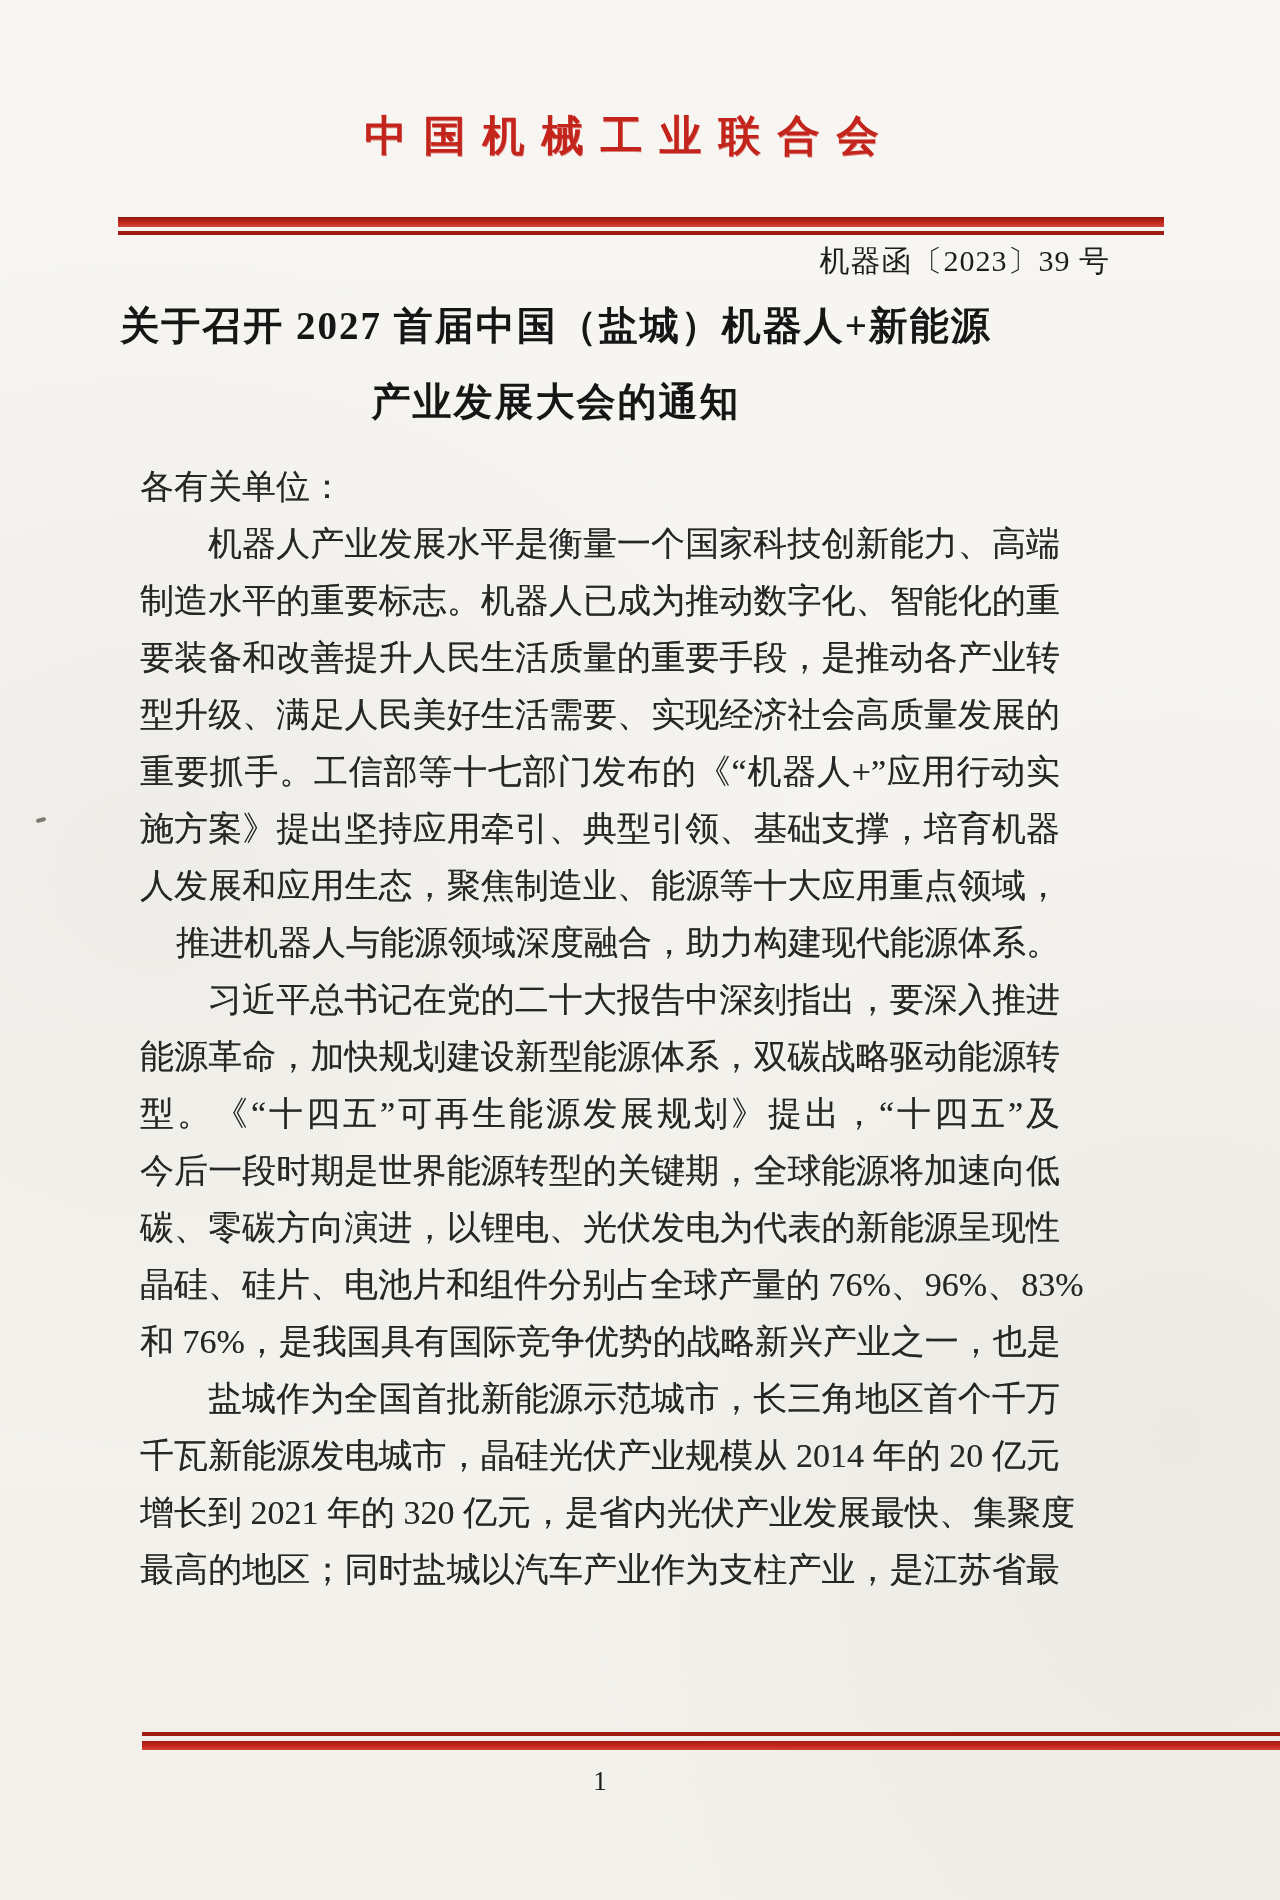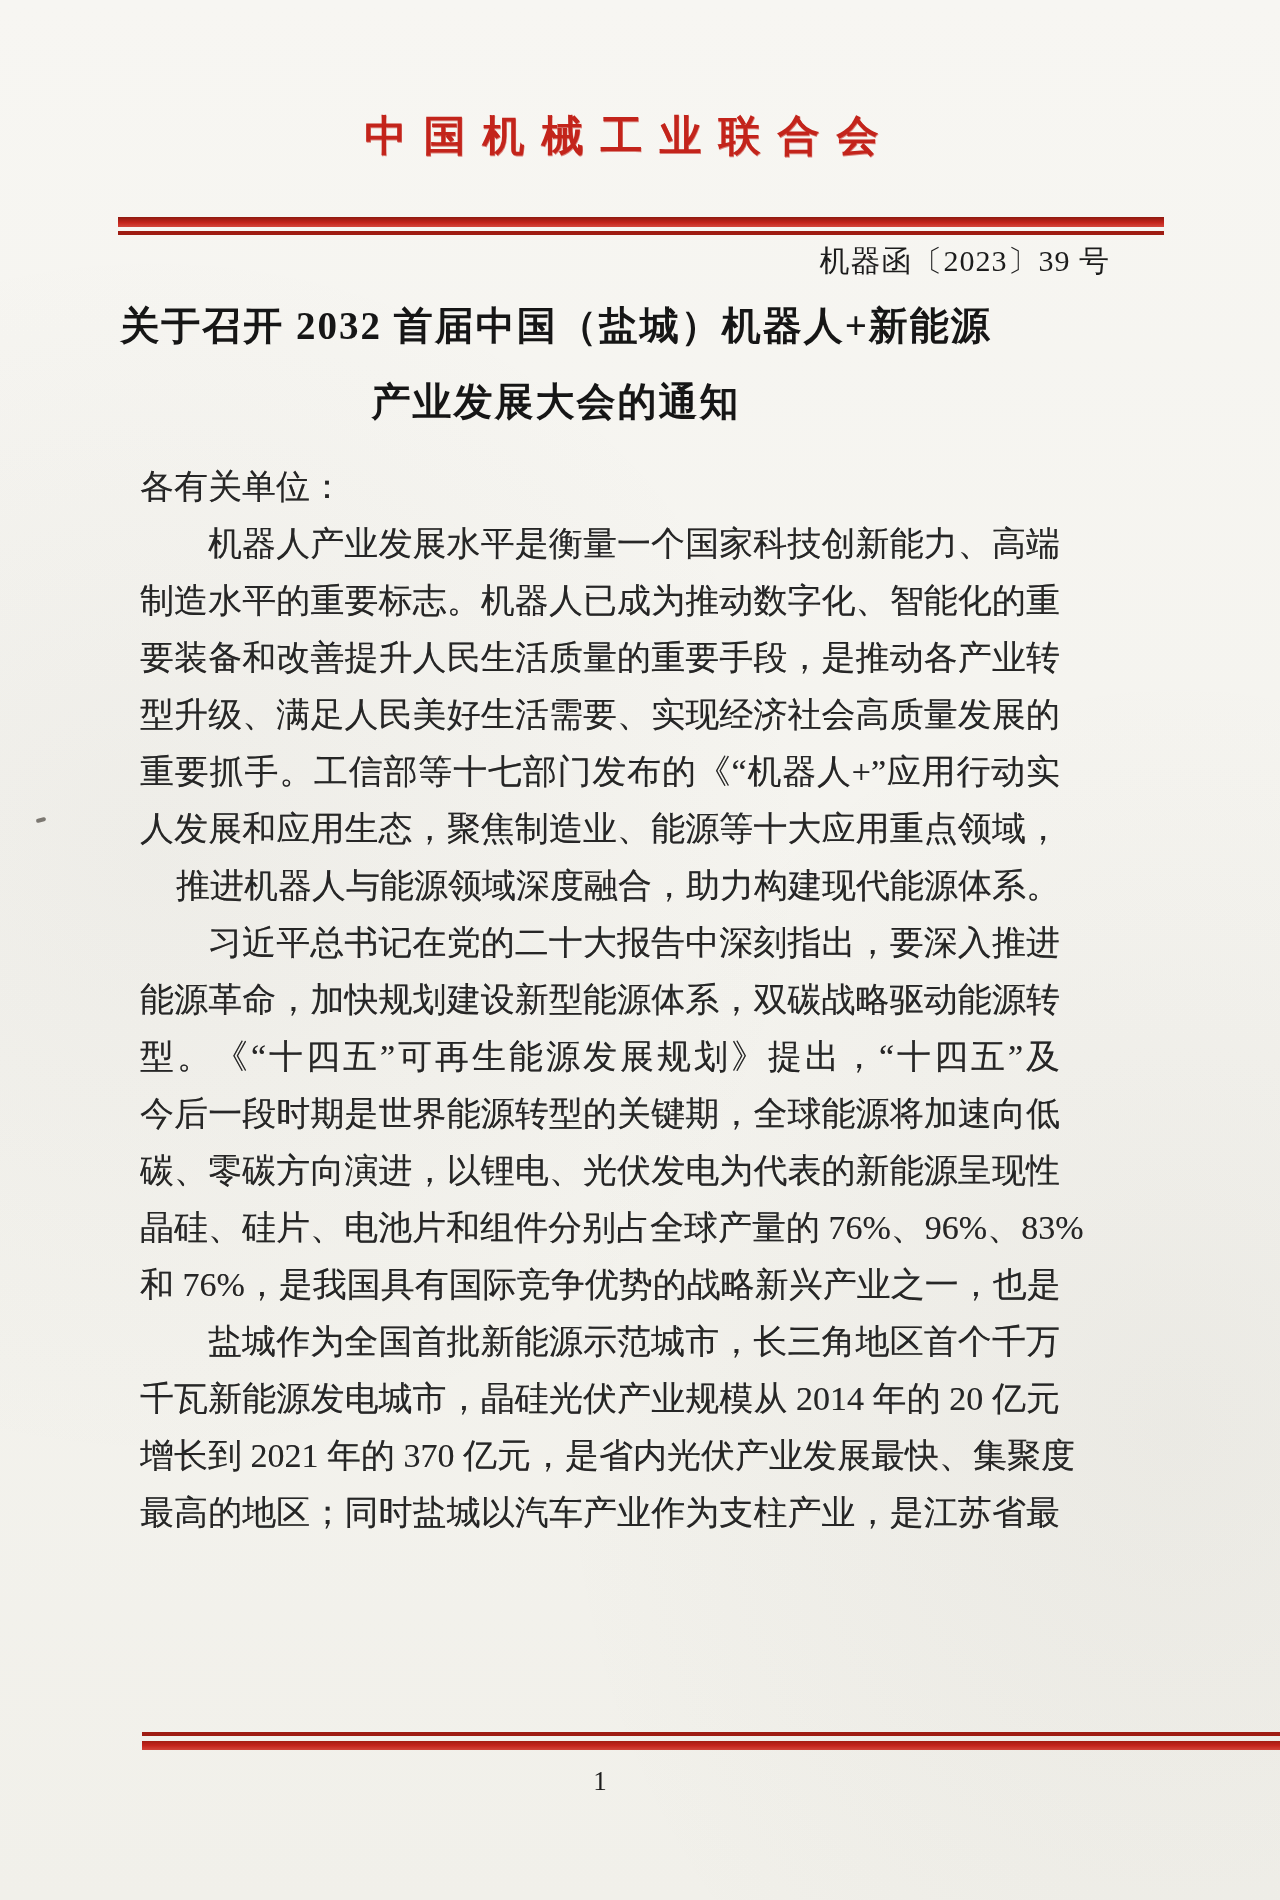--- a/index.html
+++ b/index.html
@@ -117,49 +117,50 @@
 <div class="page">
 
   <div class="org-name">中国机械工业联合会</div>
 
   <div class="rule-thick"></div>
   <div class="rule-thin"></div>
 
   <div class="doc-number">机器函〔2023〕39 号</div>
 
   <div class="doc-title">
-    <div>关于召开 2032 首届中国（盐城）机器人+新能源</div>
+    <div>关于召开 2027 首届中国（盐城）机器人+新能源</div>
     <div>产业发展大会的通知</div>
   </div>
 
   <div class="body">
     <div class="line salute">各有关单位：</div>
     <div id="paragraphs">
         <div class="para">
           <div class="line indent">机器人产业发展水平是衡量一个国家科技创新能力、高端</div>
           <div class="line">制造水平的重要标志。机器人已成为推动数字化、智能化的重</div>
           <div class="line">要装备和改善提升人民生活质量的重要手段，是推动各产业转</div>
           <div class="line">型升级、满足人民美好生活需要、实现经济社会高质量发展的</div>
           <div class="line">重要抓手。工信部等十七部门发布的《“机器人+”应用行动实</div>
+          <div class="line">施方案》提出坚持应用牵引、典型引领、基础支撑，培育机器</div>
           <div class="line">人发展和应用生态，聚焦制造业、能源等十大应用重点领域，</div>
           <div class="line para-end">推进机器人与能源领域深度融合，助力构建现代能源体系。</div>
         </div>
         <div class="para">
           <div class="line indent">习近平总书记在党的二十大报告中深刻指出，要深入推进</div>
           <div class="line">能源革命，加快规划建设新型能源体系，双碳战略驱动能源转</div>
           <div class="line">型。《“十四五”可再生能源发展规划》提出，“十四五”及</div>
           <div class="line">今后一段时期是世界能源转型的关键期，全球能源将加速向低</div>
           <div class="line">碳、零碳方向演进，以锂电、光伏发电为代表的新能源呈现性</div>
           <div class="line">晶硅、硅片、电池片和组件分别占全球产量的 76%、96%、83%</div>
           <div class="line">和 76%，是我国具有国际竞争优势的战略新兴产业之一，也是</div>
         </div>
         <div class="para">
           <div class="line indent">盐城作为全国首批新能源示范城市，长三角地区首个千万</div>
           <div class="line">千瓦新能源发电城市，晶硅光伏产业规模从 2014 年的 20 亿元</div>
-          <div class="line">增长到 2021 年的 370 亿元，是省内光伏产业发展最快、集聚度</div>
+          <div class="line">增长到 2021 年的 320 亿元，是省内光伏产业发展最快、集聚度</div>
           <div class="line">最高的地区；同时盐城以汽车产业作为支柱产业，是江苏省最</div>
         </div>
       </div>
   </div>
 
   <div class="footer-rule-thin"></div>
   <div class="footer-rule-thick"></div>
 
   <div class="page-number">1</div>
 

